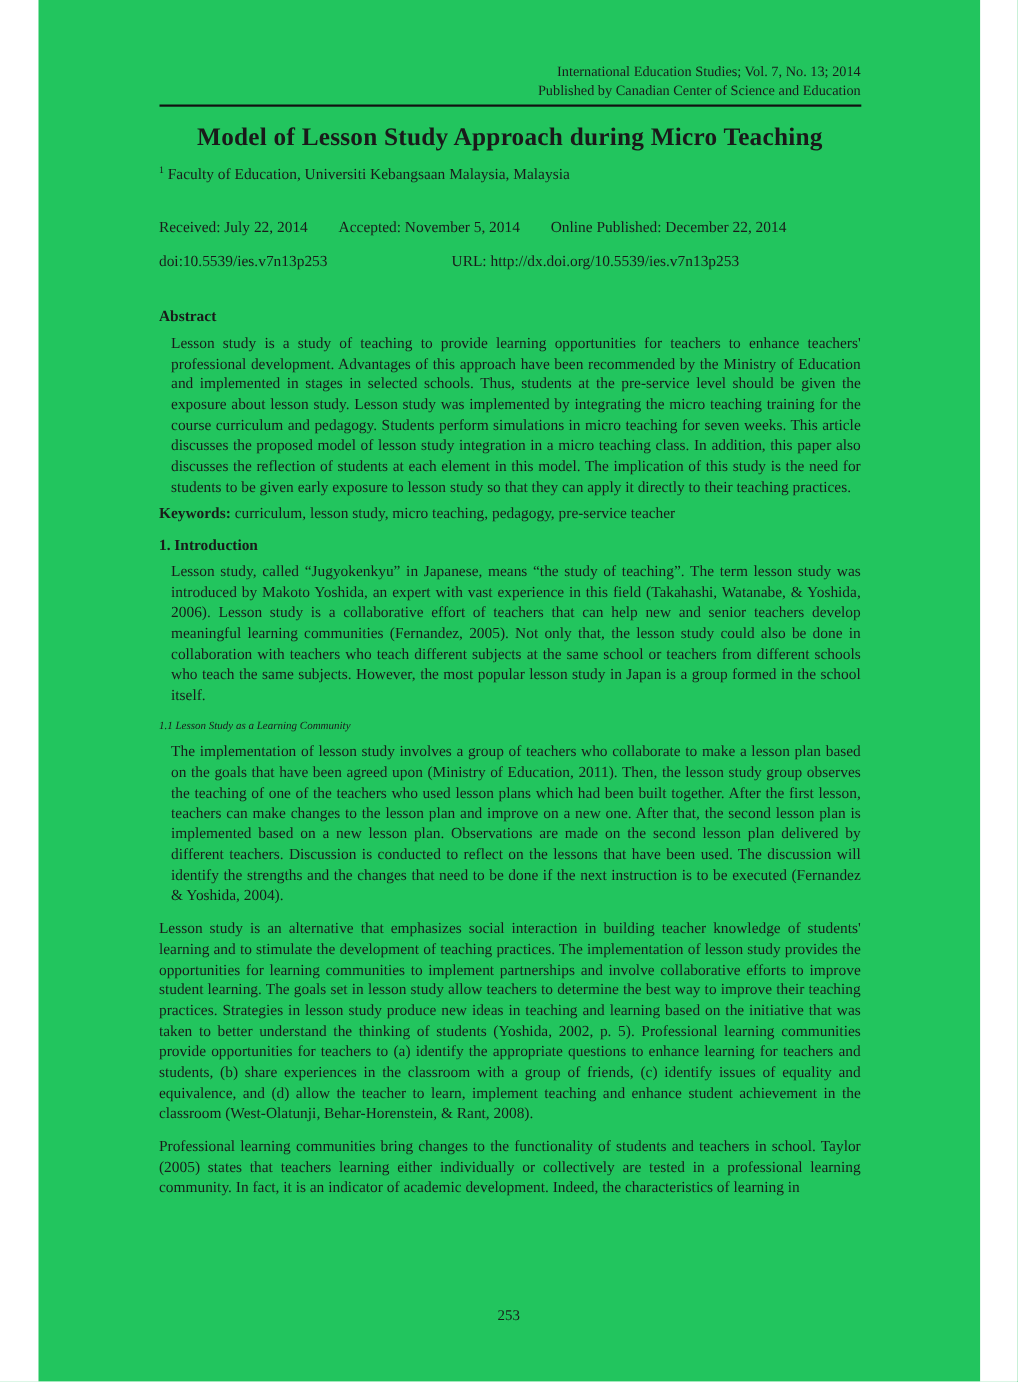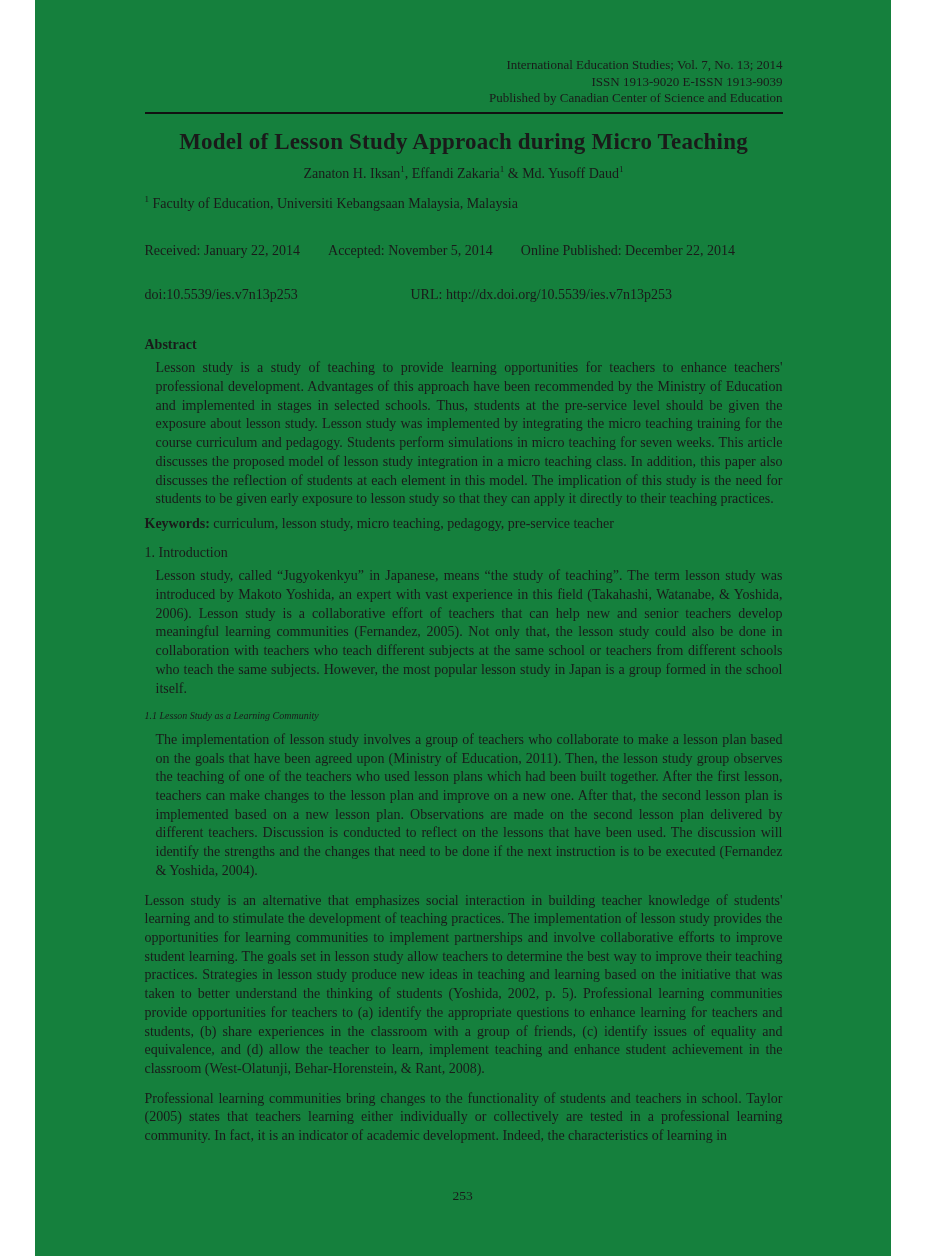--- a/index.html
+++ b/index.html
@@ -6,21 +6,21 @@
   html, body { background: #ffffff; }
   body {
     font-family: "Liberation Serif", "DejaVu Serif", serif;
     color: #1a1a1a;
   }
   .page {
     position: relative;
     width: 856px;
     height: 1256px;
     margin: 0 auto;
-    background: #15803d;
+    background: #22c55e;
     padding: 0 108px 0 110px;
     overflow: hidden;
   }
   .journal-header {
     padding-top: 57px;
     text-align: right;
     font-size: 13px;
     line-height: 16.5px;
   }
   .header-rule {
@@ -47,41 +47,41 @@
     line-height: 0;
   }
   .body-text {
     font-size: 14px;
     line-height: 18.7px;
   }
   .affiliation { margin-top: 13px; }
   .correspondence { margin-top: 8px; text-align: justify; }
   .dates-line { margin-top: 29px; }
   .dates-line .date-item { margin-right: 28px; }
-  .doi-line { margin-top: 25px; }
+  .doi-line { margin-top: 13px; }
   .doi-value { display: inline-block; width: 266px; }
   .section-heading {
     margin-top: 31px;
     font-weight: bold;
     font-size: 14px;
     line-height: 18.7px;
   }
   .para {
     margin-top: 5px;
     text-align: justify;
     margin-left: 11px;
   }
   .para-spaced {
     margin-top: 11px;
     text-align: justify;
   }
   .keywords-line { margin-top: 6px; }
   .intro-heading {
     margin-top: 10px;
-    font-weight: normal;
+    font-weight: bold;
     font-size: 14px;
     line-height: 18.7px;
   }
   .sub-heading {
     margin-top: 9px;
     font-style: italic;
     font-size: 10px;
     line-height: 18.7px;
   }
   .bold { font-weight: bold; }
@@ -94,38 +94,34 @@
     font-size: 13.5px;
   }
 </style>
 </head>
 <body>
 
 <div class="page">
 
   <div class="journal-header">
     <div>International Education Studies; Vol. 7, No. 13; 2014</div>
-    <div>ISSN 1913-9020 E-ISSN 1913-9039</div>
     <div>Published by Canadian Center of Science and Education</div>
   </div>
   <div class="header-rule"></div>
 
   <h1 class="paper-title">Model of Lesson Study Approach during Micro Teaching</h1>
 
-  <div class="authors-line">
-    <span>Zanaton H. Iksan</span><sup>1</sup><span>, </span><span>Effandi Zakaria</span><sup>1</sup><span> &amp; </span><span>Md. Yusoff Daud</span><sup>1</sup>
-  </div>
 
   <div class="body-text affiliation">
     <sup>1</sup><span> Faculty of Education, Universiti Kebangsaan Malaysia, Malaysia</span>
   </div>
 
 
   <div class="body-text dates-line">
-    <span class="date-item">Received: January 22, 2014</span><span class="date-item">Accepted: November 5, 2014</span><span>Online Published: December 22, 2014</span>
+    <span class="date-item">Received: July 22, 2014</span><span class="date-item">Accepted: November 5, 2014</span><span>Online Published: December 22, 2014</span>
   </div>
 
   <div class="body-text doi-line">
     <span class="doi-value">doi:10.5539/ies.v7n13p253</span><span>URL: http://dx.doi.org/10.5539/ies.v7n13p253</span>
   </div>
 
   <div class="section-heading">Abstract</div>
   <p class="body-text para">Lesson study is a study of teaching to provide learning opportunities for teachers to enhance teachers' professional development. Advantages of this approach have been recommended by the Ministry of Education and implemented in stages in selected schools. Thus, students at the pre-service level should be given the exposure about lesson study. Lesson study was implemented by integrating the micro teaching training for the course curriculum and pedagogy. Students perform simulations in micro teaching for seven weeks. This article discusses the proposed model of lesson study integration in a micro teaching class. In addition, this paper also discusses the reflection of students at each element in this model. The implication of this study is the need for students to be given early exposure to lesson study so that they can apply it directly to their teaching practices.</p>
 
   <div class="body-text keywords-line">

